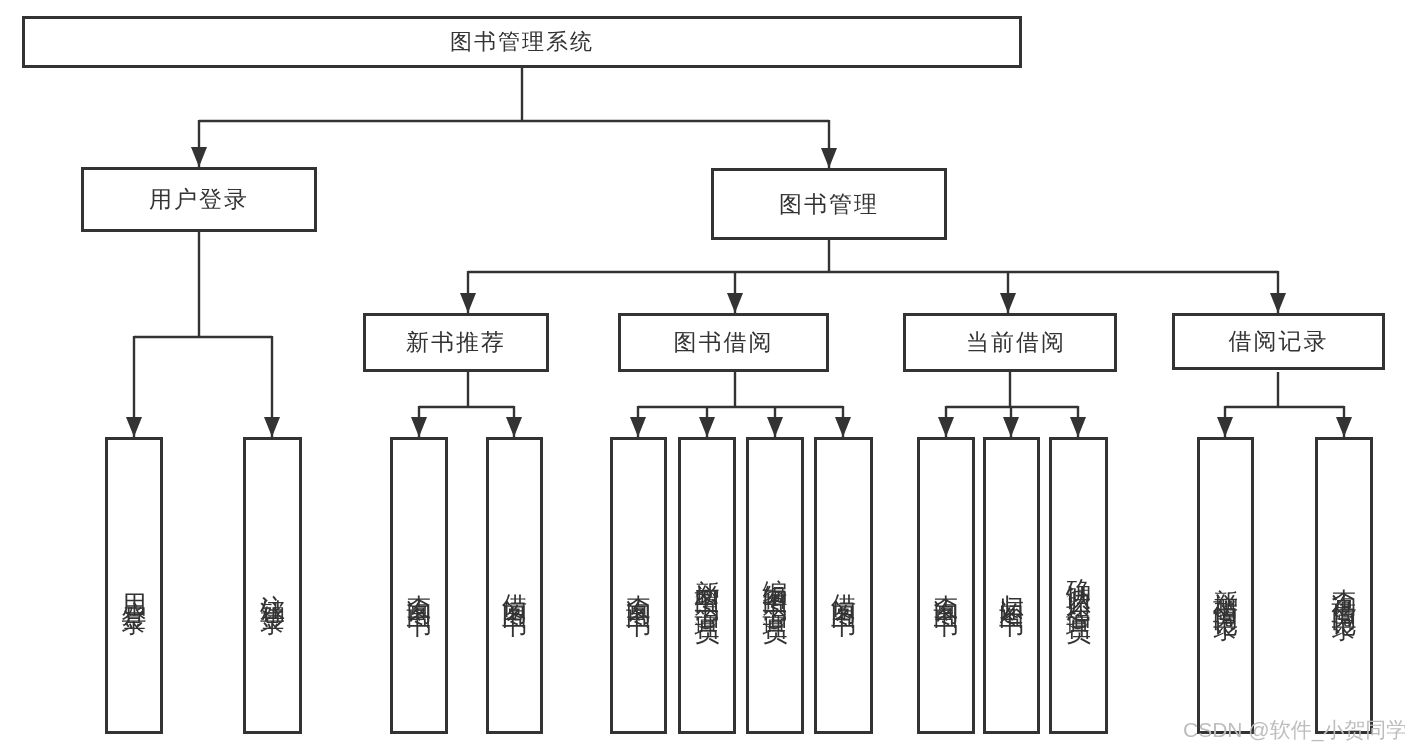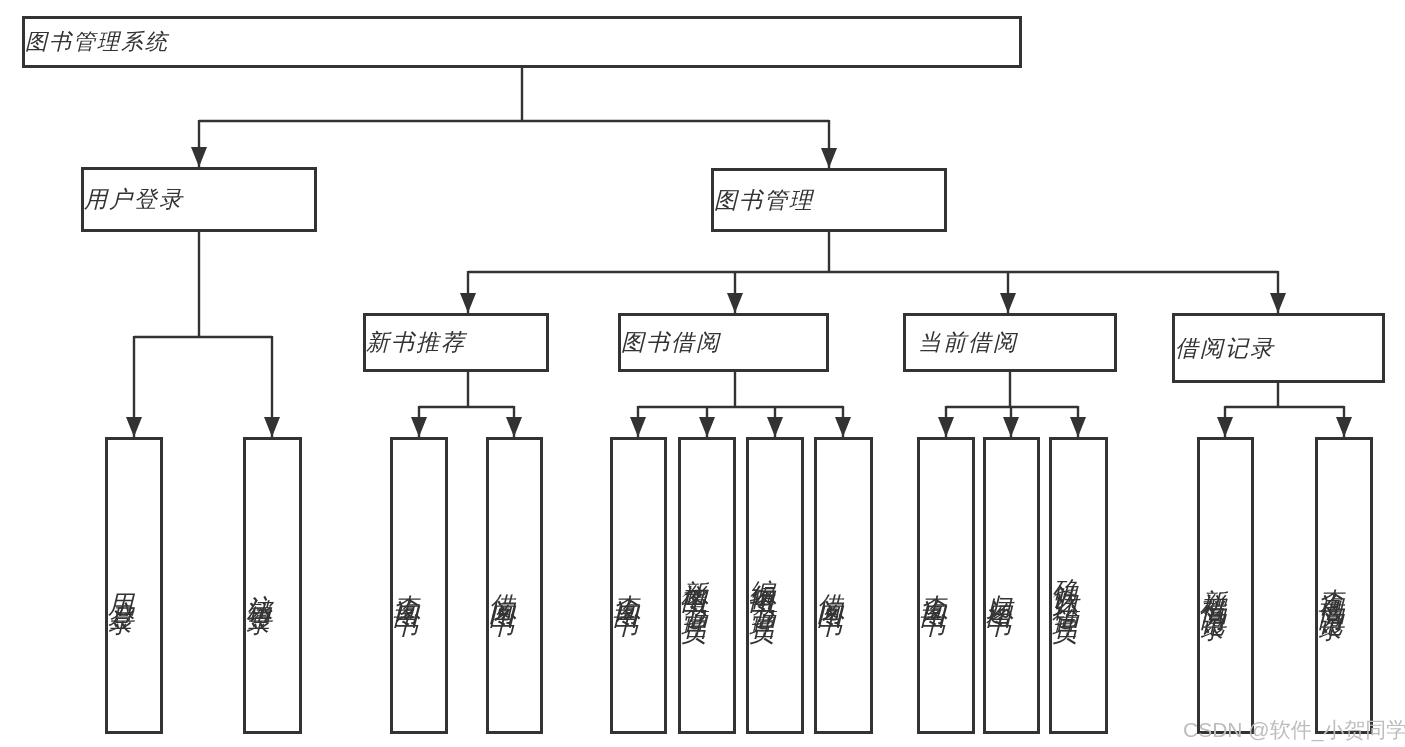--- a/index.html
+++ b/index.html
@@ -18,21 +18,21 @@
     overflow:hidden;
   }
   #wires{position:absolute;left:0;top:0;}
   #wires .ln{stroke:var(--line);stroke-width:2.4;fill:none;}
   #wires marker path{fill:var(--line);}
   .box{
     position:absolute;
     border:3px solid var(--line);
     background:var(--bg);
     box-sizing:border-box;
-    display:flex;align-items:center;font-style:italic;
+    display:flex;align-items:center;justify-content:center;
   }
   .hbox span{
     font-size:23px;
     letter-spacing:2px;
     white-space:nowrap;
   }
   .root span{font-size:22px;}
   .vbox span{
     writing-mode:vertical-rl;
     text-orientation:mixed;
@@ -94,34 +94,34 @@
     <line class="ln" x1="1344" y1="406" x2="1344" y2="437" marker-end="url(#arrow)"></line>
   </svg>
 
   <div class="box hbox root" style="left:22px;top:16px;width:1000px;height:52px;">
     <span>图书管理系统</span>
   </div>
 
   <div class="box hbox" style="left:81px;top:167px;width:236px;height:65px;">
     <span>用户登录</span>
   </div>
-  <div class="box hbox" style="left:711px;top:168px;width:236px;height:64px;">
+  <div class="box hbox" style="left:711px;top:168px;width:236px;height:72px;">
     <span>图书管理</span>
   </div>
 
   <div class="box hbox" style="left:363px;top:313px;width:186px;height:59px;">
     <span>新书推荐</span>
   </div>
   <div class="box hbox" style="left:618px;top:313px;width:211px;height:59px;">
     <span>图书借阅</span>
   </div>
   <div class="box hbox" style="left:903px;top:313px;width:214px;height:59px;padding-left:12px;">
     <span>当前借阅</span>
   </div>
-  <div class="box hbox" style="left:1172px;top:313px;width:213px;height:70px;">
+  <div class="box hbox" style="left:1172px;top:313px;width:213px;height:57px;">
     <span>借阅记录</span>
   </div>
 
   <div class="box vbox" style="left:105px;top:437px;width:58px;height:297px;">
     <span>用户登录</span>
   </div>
   <div class="box vbox" style="left:243px;top:437px;width:59px;height:297px;">
     <span>注销登录</span>
   </div>
 

